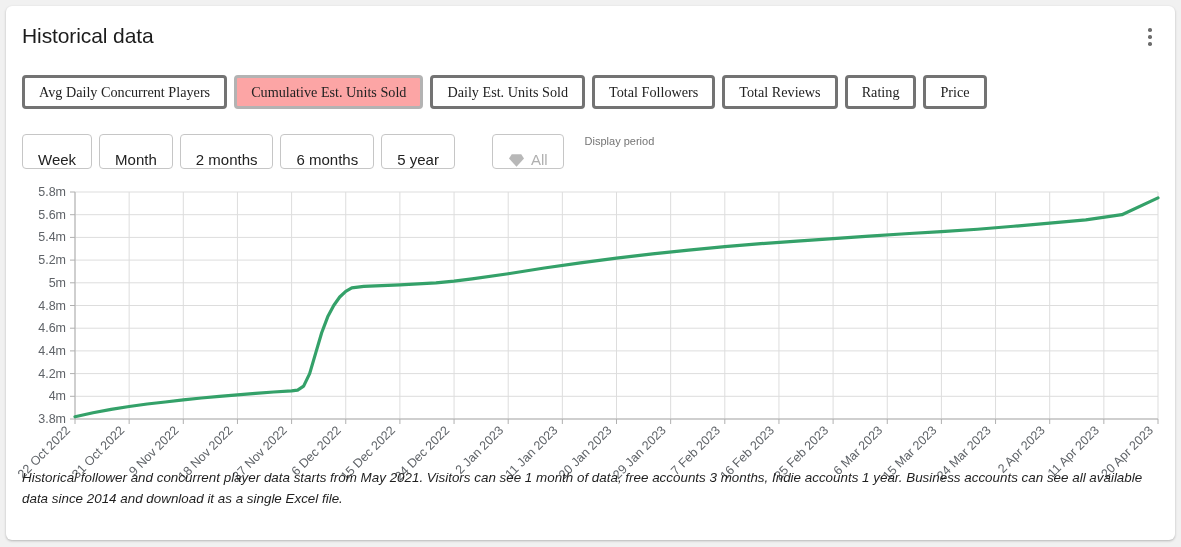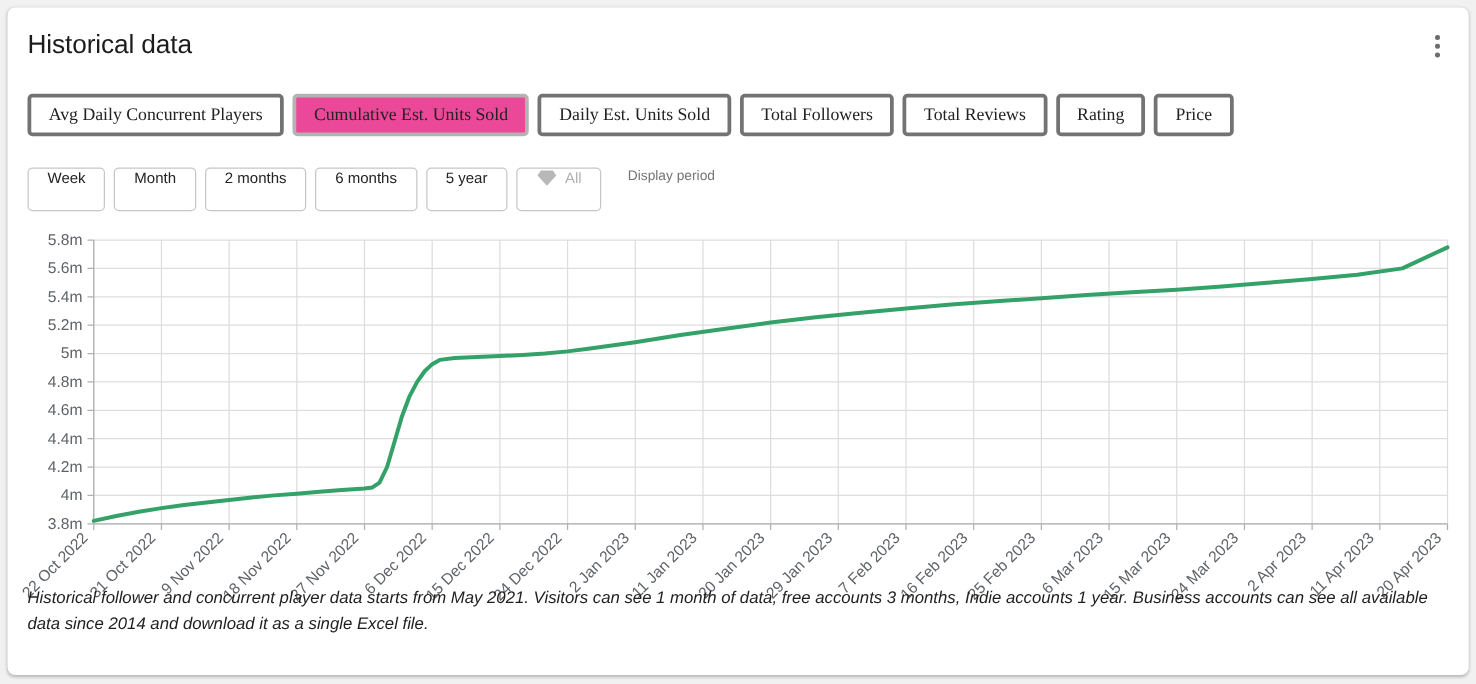--- a/index.html
+++ b/index.html
@@ -73,50 +73,51 @@
     border-radius: 4px;
     background: #ffffff;
     color: #222222;
     font-size: 14.2px;
     white-space: nowrap;
     cursor: pointer;
     box-sizing: border-box;
     font-family: Liberation Serif, serif;
   }
   .tab-btn.active {
-    background: #ec4899;
+    background: #fca5a5;
     border-color: #b3b3b3;
   }
   .period-row {
     position: absolute;
     left: 16px;
     top: 128px;
     display: flex;
     align-items: flex-start;
     gap: 7px;
   }
   .period-btn {
     height: 35px;
     padding: 0 15px;
     display: inline-flex;
-    align-items: flex-start;
+    align-items: flex-end;
     justify-content: center;
     border: 1px solid #c6c6c6;
     border-radius: 4px;
     background: #ffffff;
     color: #222222;
-    font-size: 12px;
+    font-size: 15px;
     white-space: nowrap;
     cursor: pointer;
     box-sizing: border-box;
   }
   .period-btn.disabled {
     color: #b0b0b0;
     cursor: default;
     gap: 6px;
+    margin-left: 30px;
   }
   .gem-icon { display: inline-block; line-height: 0; }
   .date-field {
     margin-left: 14px;
     position: relative;
     width: 198px;
     padding-top: 1px;
   }
   .date-label {
     font-size: 11px;

